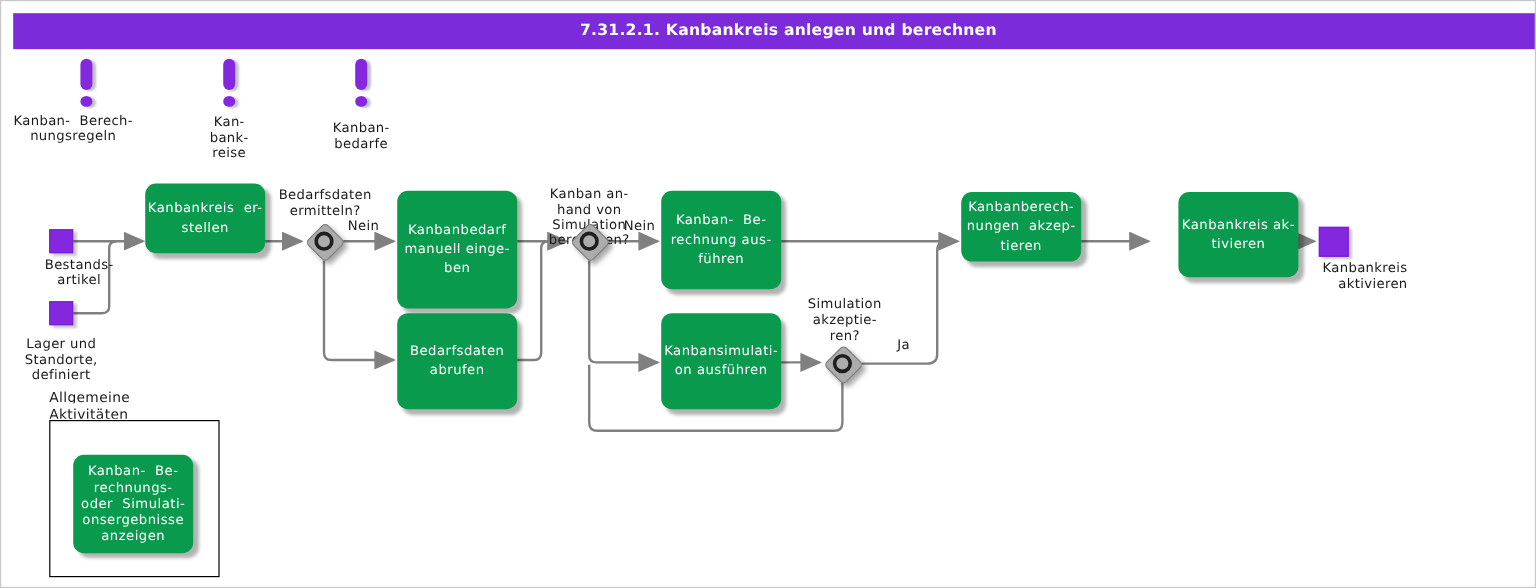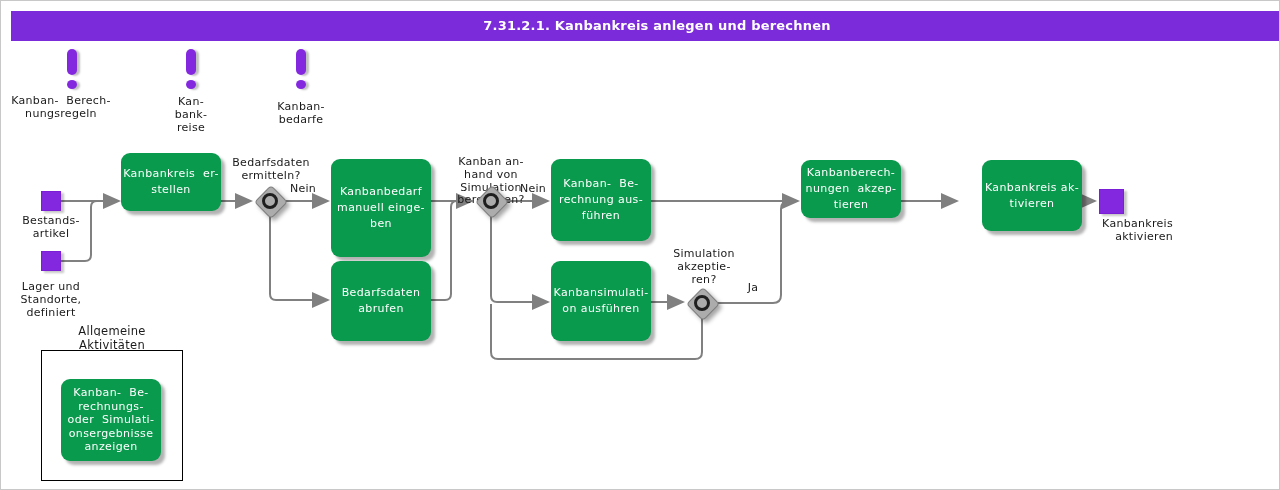--- a/index.html
+++ b/index.html
@@ -22,21 +22,21 @@
   .excl-dot{position:absolute;width:10px;height:9px;border-radius:50%;background:#8428E0;
             box-shadow:3px 1px 2px rgba(0,0,0,0.25);}
   .gateway{position:absolute;width:32px;height:32px;filter:drop-shadow(3px 3px 2px rgba(0,0,0,0.35));}
   .gw-diamond{position:absolute;left:5px;top:5px;width:22px;height:22px;background:#ACACAC;
               border:1px solid #7d7d7d;border-radius:4px;transform:rotate(45deg);box-sizing:content-box;}
   .gw-circle{position:absolute;left:8px;top:8px;width:16px;height:16px;border-radius:50%;
              border:3px solid #1f1f1f;box-sizing:border-box;}
   .section-box{position:absolute;left:40px;top:349px;width:142px;height:131px;background:#fff;
                border:1px solid #000;box-sizing:border-box;}
   .clip-line{position:absolute;width:142px;overflow:hidden;font-size:11.5px;line-height:13px;
-             letter-spacing:0.3px;color:#1a1a1a;text-align:center;}
+             letter-spacing:0.3px;color:#1a1a1a;text-align:left;}
   svg{position:absolute;left:0;top:0;pointer-events:none;}
 </style>
 </head>
 <body>
 
 <div id="page">
 
   <svg width="1278" height="488">
     <defs>
       <marker id="arrow" markerWidth="9" markerHeight="8" refX="8" refY="4" orient="auto">
@@ -74,21 +74,21 @@
   <div class="lbl" style="left:159px;top:95px;width:62px;text-align:center;">Kan-
 bank-
 reise</div>
 
   <div class="excl-bar" style="left:295px;top:48px;"></div>
   <div class="excl-dot" style="left:295px;top:79px;"></div>
   <div class="lbl" style="left:258px;top:100px;width:84px;">Kanban-
 bedarfe</div>
 
   <div class="event-sq" style="left:40px;top:190px;"></div>
-  <div class="lbl" style="left:0px;top:214px;width:100px;">Bestands-
+  <div class="lbl" style="left:0px;top:214px;width:100px;padding-left:15px;">Bestands-
 artikel</div>
 
   <div class="event-sq" style="left:40px;top:250px;"></div>
   <div class="lbl" style="left:0px;top:280px;width:100px;">Lager und
 Standorte,
 definiert</div>
 
   <div class="task" style="left:120px;top:152px;height:58px;">Kanbankreis  er-
 stellen</div>
   <div class="task" style="left:330px;top:158px;height:98px;">Kanbanbedarf

